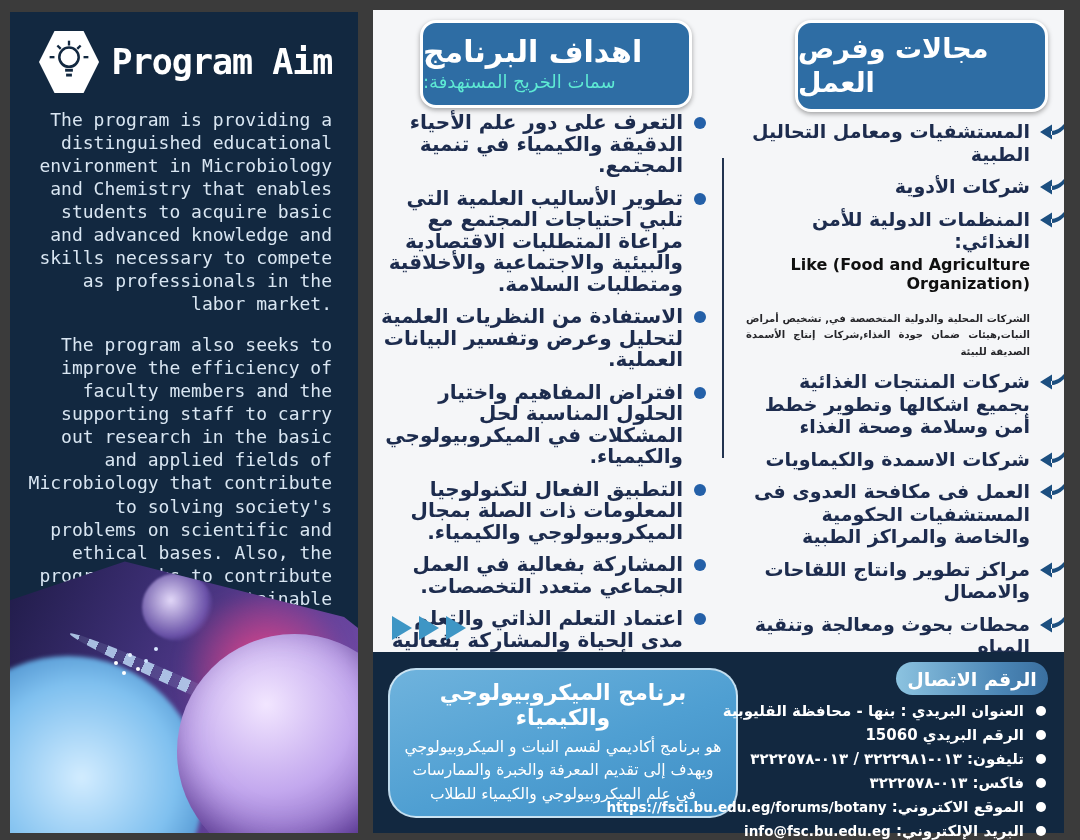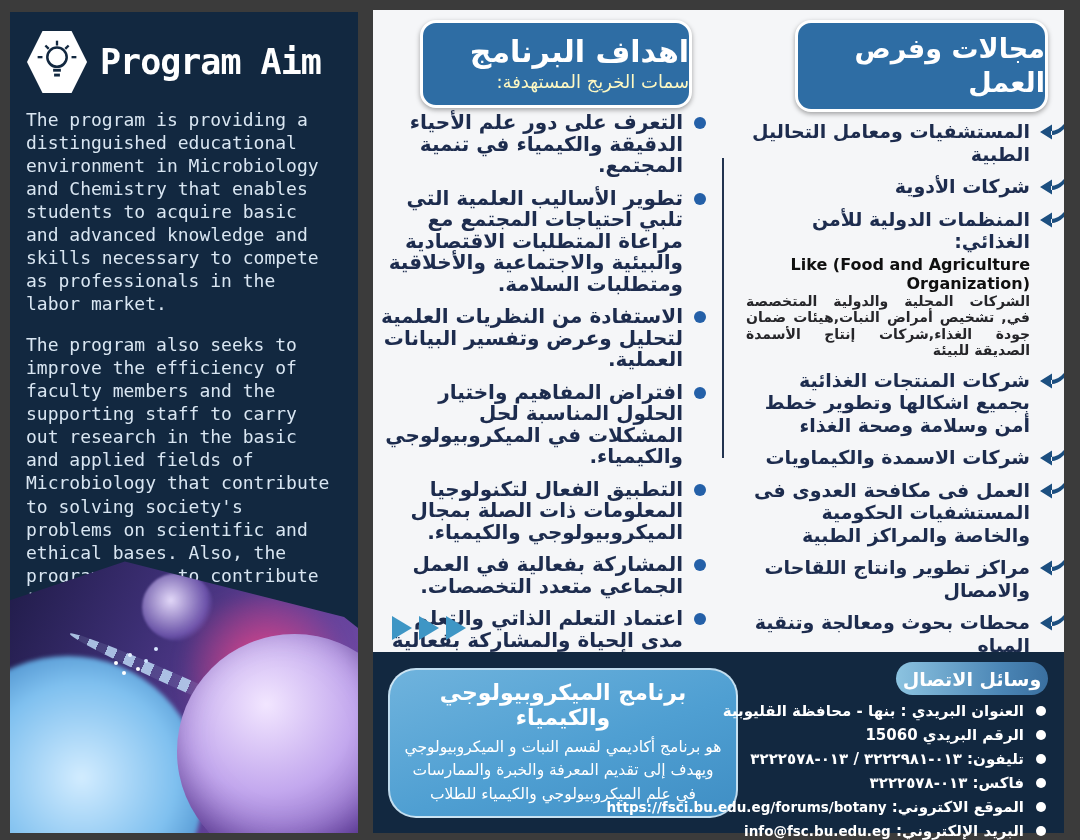--- a/index.html
+++ b/index.html
@@ -2,25 +2,25 @@
 <html lang="en"><head>
 <meta charset="utf-8">
 <style>
   html,body{margin:0;padding:0;background:#3b3b3b;}
   .canvas{position:relative;width:1080px;height:840px;background:#3b3b3b;overflow:hidden;
           font-family:"DejaVu Sans",sans-serif;}
   
   .poster{position:absolute;left:373px;top:10px;width:691px;height:823px;background:#f5f6f8;}
   
   .left-panel{position:absolute;left:10px;top:12px;width:348px;height:821px;background:#122840;}
-  .aim-header{display:flex;align-items:center;gap:12px;padding:18px 14px 6px 16px;}
+  .aim-header{display:flex;align-items:center;gap:12px;padding:18px 14px 6px 16px;justify-content:center;}
   .aim-title{color:#ffffff;font-family:"DejaVu Sans Mono",monospace;font-weight:bold;
              font-size:35px;letter-spacing:-1px;}
   .hex-icon{width:62px;height:64px;flex:0 0 auto;}
-  .left-paras{padding:8px 26px 0 16px;}
+  .left-paras{padding:8px 26px 0 16px;text-align:right;}
   .left-paras p{color:#d9e6f2;font-family:"DejaVu Sans Mono",monospace;font-size:18px;
                 line-height:1.28;margin:0 0 18px 0;}
   
   .photo{position:absolute;left:0px;top:544px;width:348px;height:277px;overflow:hidden;
          clip-path:polygon(0 16%,33% 2%,96% 22%,100% 26%,100% 100%,0 100%);
          background:linear-gradient(115deg,#1f1b47 0%,#3d2f75 35%,#5a3d92 60%,#7a4fae 100%);}
   .photo div{position:absolute;border-radius:50%;}
   .sphere-small{left:38%;top:6%;width:72px;height:68px;
       background:radial-gradient(circle at 40% 40%,rgba(235,225,255,.95),rgba(150,120,220,.45) 60%,transparent 72%);
       filter:blur(1px);}
@@ -31,47 +31,47 @@
       box-shadow:inset -12px -18px 40px rgba(40,10,90,.6);}
   .sphere-blue{left:-22%;top:36%;width:270px;height:270px;
       background:radial-gradient(circle at 55% 45%,#d2ecff,#7fc0ef 45%,#3a7fc0 75%,rgba(20,60,120,.55) 95%);
       filter:blur(2px);}
   .dna{left:14%;top:44%;width:250px;height:13px;border-radius:7px;transform:rotate(24deg);opacity:.85;
       background:repeating-linear-gradient(90deg,#bcd8f5 0 10px,rgba(188,216,245,.15) 10px 20px);}
   .particles{left:30%;top:38%;width:4px;height:4px;background:#fff;
       box-shadow:14px -8px 0 #e8f2ff,30px -2px 0 #cfe4ff,8px 10px 0 #ffffff,40px -14px 0 #d8e8ff,22px 6px 0 #ffffff;}
   
   .hdr-box{position:absolute;background:#2e6da4;border:3px solid #ffffff;border-radius:16px;
-           box-shadow:0 2px 5px rgba(0,0,0,.35);color:#fff;text-align:right;
+           box-shadow:0 2px 5px rgba(0,0,0,.35);color:#fff;text-align:left;
            display:flex;flex-direction:column;justify-content:center;}
   .hdr-mid{left:420px;top:20px;width:266px;height:82px;}
   .hdr-right{left:795px;top:20px;width:247px;height:86px;}
   .hdr-title{font-weight:bold;font-size:30px;line-height:1.05;}
-  .hdr-sub{font-size:18px;color:#fef9c3;margin-top:3px;}
+  .hdr-sub{font-size:18px;color:#5eead4;margin-top:3px;}
   .hdr-title2{font-weight:bold;font-size:27px;line-height:1.25;white-space:pre-line;}
   
   .mid-list{position:absolute;left:378px;top:112px;width:330px;direction:rtl;list-style:none;
             margin:0;padding:0;}
   .mid-list li{position:relative;padding-right:25px;margin-bottom:11px;color:#1d2c4e;
                font-weight:bold;font-size:20px;line-height:21.5px;}
   .dot{position:absolute;right:2px;top:5px;width:12px;height:12px;border-radius:50%;background:#2460a8;}
   .tri-arrows{position:absolute;left:392px;top:616px;display:flex;gap:7px;}
   .tri{width:0;height:0;border-top:12px solid transparent;border-bottom:12px solid transparent;
        border-left:20px solid #3e96c5;}
   .divider{position:absolute;left:722px;top:158px;width:2px;height:300px;background:#223350;}
   
   .right-list{position:absolute;left:746px;top:120px;width:320px;direction:rtl;list-style:none;
               margin:0;padding:0;}
   .right-list li{position:relative;padding-right:36px;margin-bottom:10px;color:#1d2c4e;
                  font-weight:bold;font-size:19px;line-height:22.5px;}
   .arrow-b{position:absolute;right:0;top:3px;width:27px;height:18px;}
   .sub-en{display:block;direction:ltr;text-align:right;color:#101010;font-size:16px;
           font-weight:600;line-height:19px;margin-top:2px;}
-  .sub-ar{display:block;color:#26262a;font-size:14px;font-weight:600;line-height:16.5px;
-          text-align:justify;margin-top:0;}
+  .sub-ar{display:block;color:#26262a;font-size:10px;font-weight:600;line-height:16.5px;
+          text-align:justify;margin-top:18px;}
   
   .band{position:absolute;left:373px;top:652px;width:691px;height:181px;background:#122840;}
   .program-box{position:absolute;left:15px;top:16px;width:350px;height:150px;border-radius:28px;
       background:linear-gradient(160deg,#6fb3dd 0%,#4f9fd2 55%,#3f8ec4 100%);
       border:2px solid rgba(255,255,255,.65);color:#fff;text-align:center;direction:rtl;
       display:flex;flex-direction:column;justify-content:center;padding:6px 14px;box-sizing:border-box;}
   .program-title{font-weight:bold;font-size:22px;margin-bottom:6px;text-align:center;}
   .program-body{font-size:15.5px;line-height:1.5;}
   .contact-pill{position:absolute;right:16px;top:10px;width:152px;height:33px;border-radius:17px;
       background:linear-gradient(90deg,#8cc3e0 0%,#4a85b5 70%,#3a6f9f 100%);
@@ -198,21 +198,21 @@
       <span>مراكز البحوث العلمية والطبية</span></li>
   </ul>
 
   <div class="band">
 
     <div class="program-box">
       <div class="program-title">برنامج الميكروبيولوجي والكيمياء</div>
       <div class="program-body">هو برنامج أكاديمي لقسم النبات و الميكروبيولوجي ويهدف إلى تقديم المعرفة والخبرة والممارسات في علم الميكروبيولوجي والكيمياء للطلاب</div>
     </div>
 
-    <div class="contact-pill">وسائل الاتصال</div>
+    <div class="contact-pill">الرقم الاتصال</div>
 
     <ul class="contact-list">
       <li><span class="cdot"></span><span>العنوان البريدي : بنها - محافظة القليوبية</span></li>
       <li><span class="cdot"></span><span>الرقم البريدي 15060</span></li>
       <li><span class="cdot"></span><span>تليفون: ٠١٣-٣٢٢٢٩٨١ / ٠١٣-٣٢٢٢٥٧٨</span></li>
       <li><span class="cdot"></span><span>فاكس: ٠١٣-٣٢٢٢٥٧٨</span></li>
       <li><span class="cdot"></span><span>الموقع الاكتروني:</span> <span class="cvalue">https://fsci.bu.edu.eg/forums/botany</span></li>
       <li><span class="cdot"></span><span>البريد الإلكتروني:</span> <span class="cvalue">info@fsc.bu.edu.eg</span></li>
     </ul>
   </div>

